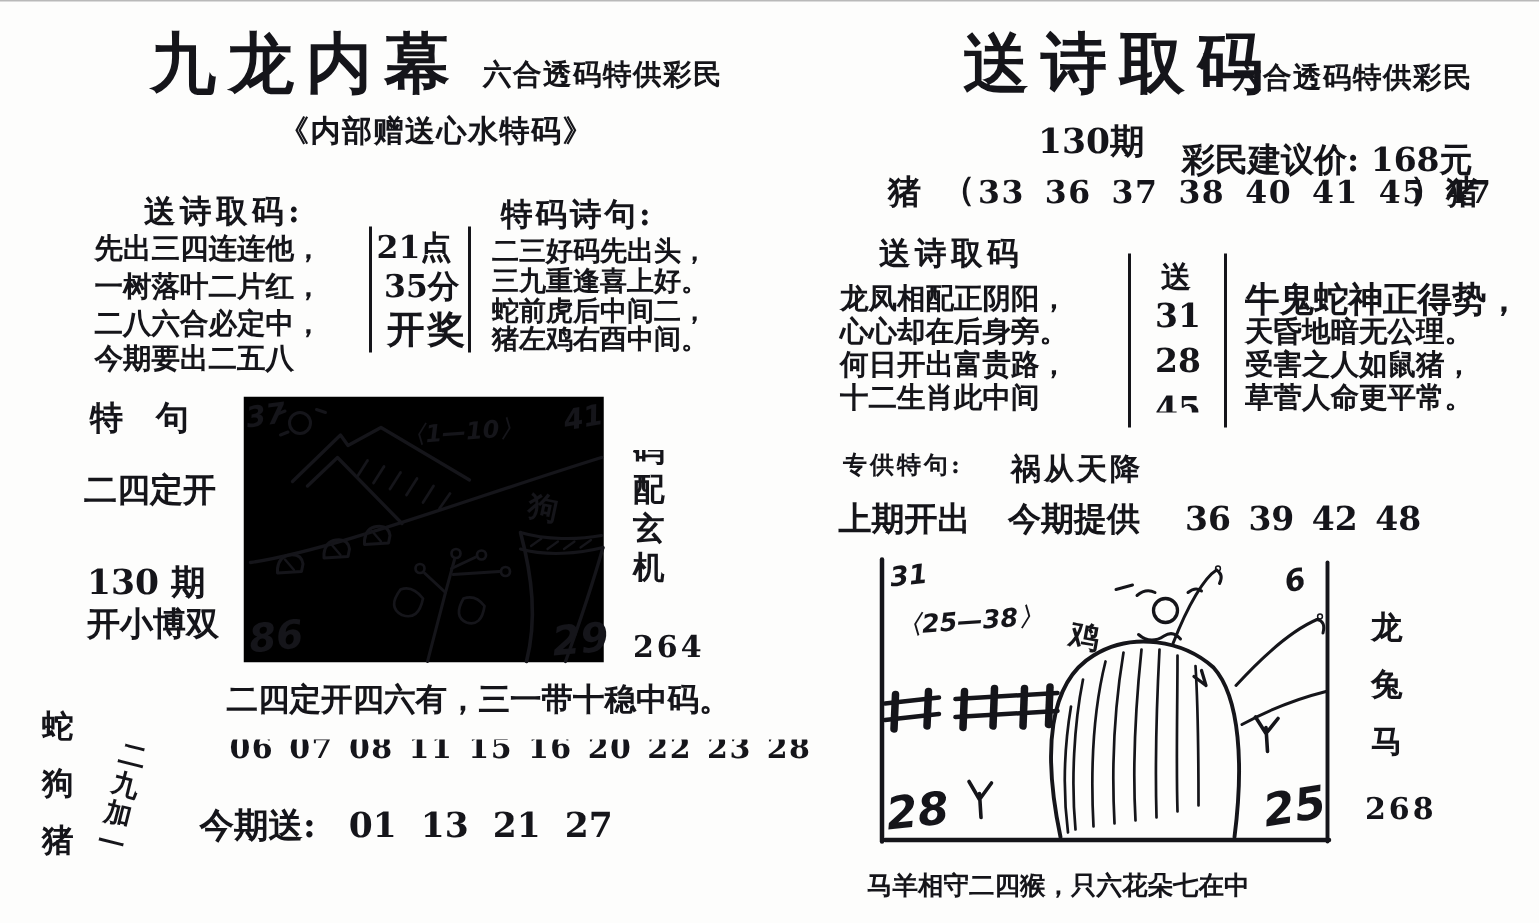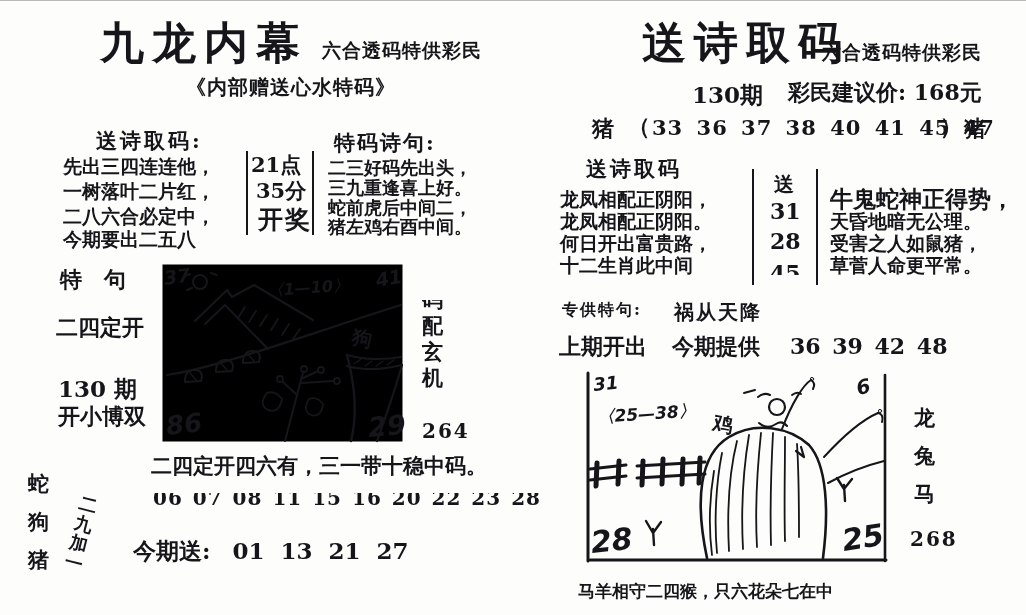--- a/index.html
+++ b/index.html
@@ -129,33 +129,33 @@
 
   <div class="t" style="left:133px;top:538px;font-size:23px;">
     <span>今期送:</span>
     <span style="margin-left:14px;word-spacing:8px;">01 13 21 27</span>
   </div>
 
   <div class="t" style="left:642px;top:20px;font-size:44px;letter-spacing:8px;">送诗取码</div>
   <div class="t" style="left:822px;top:42px;font-size:19px;letter-spacing:1px;">六合透码特供彩民</div>
 
   <div class="t" style="left:692px;top:82px;font-size:23px;">130期</div>
-  <div class="t" style="left:788px;top:80px;font-size:22px;">彩民建议价: 168元</div>
+  <div class="t" style="left:788px;top:95px;font-size:22px;">彩民建议价: 168元</div>
 
   <div>
     <span class="t" style="left:592px;top:116px;font-size:22px;">猪</span>
     <span class="t" style="left:628px;top:114px;font-size:22px;">（</span>
     <span class="t" style="left:652px;top:116px;font-size:21px;word-spacing:5px;letter-spacing:1px;">33 36 37 38 40 41 45 47</span>
     <span class="t" style="left:940px;top:114px;font-size:22px;">）</span>
     <span class="t" style="left:964px;top:116px;font-size:22px;">猪</span>
   </div>
 
   <div class="t" style="left:586px;top:157px;font-size:21px;letter-spacing:3px;">送诗取码</div>
   <div class="t" style="left:560px;top:189px;font-size:19px;">龙凤相配正阴阳，</div>
-  <div class="t" style="left:560px;top:211px;font-size:19px;">龙凤相配正阴阳。</div>
+  <div class="t" style="left:560px;top:211px;font-size:19px;">心心却在后身旁。</div>
   <div class="t" style="left:560px;top:233px;font-size:19px;">何日开出富贵路，</div>
   <div class="t" style="left:560px;top:255px;font-size:19px;">十二生肖此中间</div>
 
   <div class="vline" style="left:752px;top:168px;height:116px;"></div>
   <div class="t" style="left:774px;top:173px;font-size:20px;">送</div>
   <div class="t" style="left:770px;top:199px;font-size:22px;">31</div>
   <div class="t" style="left:770px;top:229px;font-size:22px;">28</div>
   <div class="t clip-bottom" style="left:770px;top:261px;font-size:22px;">45</div>
   <div class="vline" style="left:816px;top:168px;height:116px;"></div>
 

